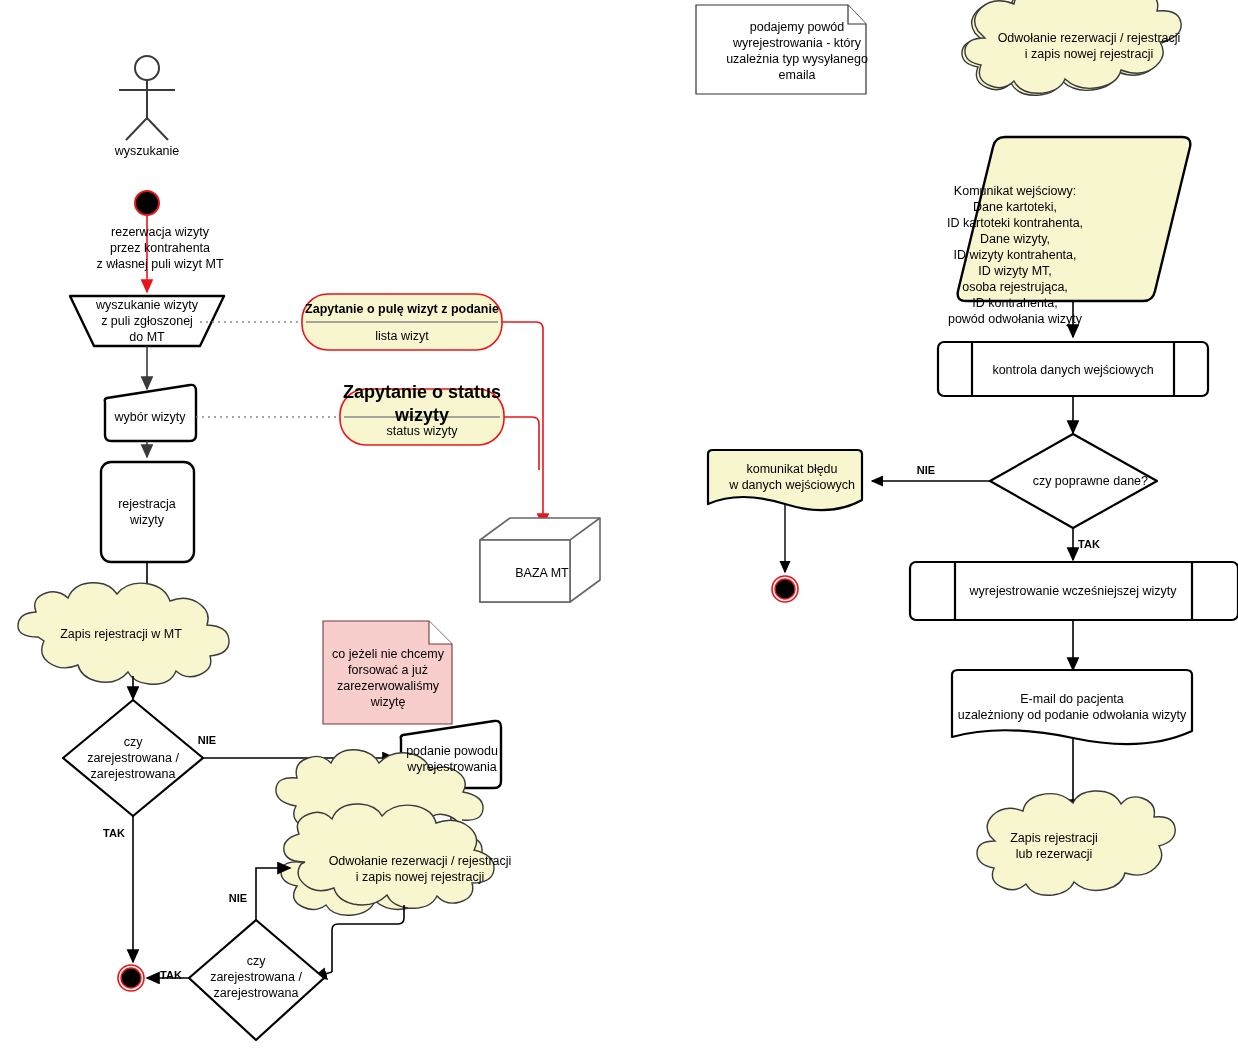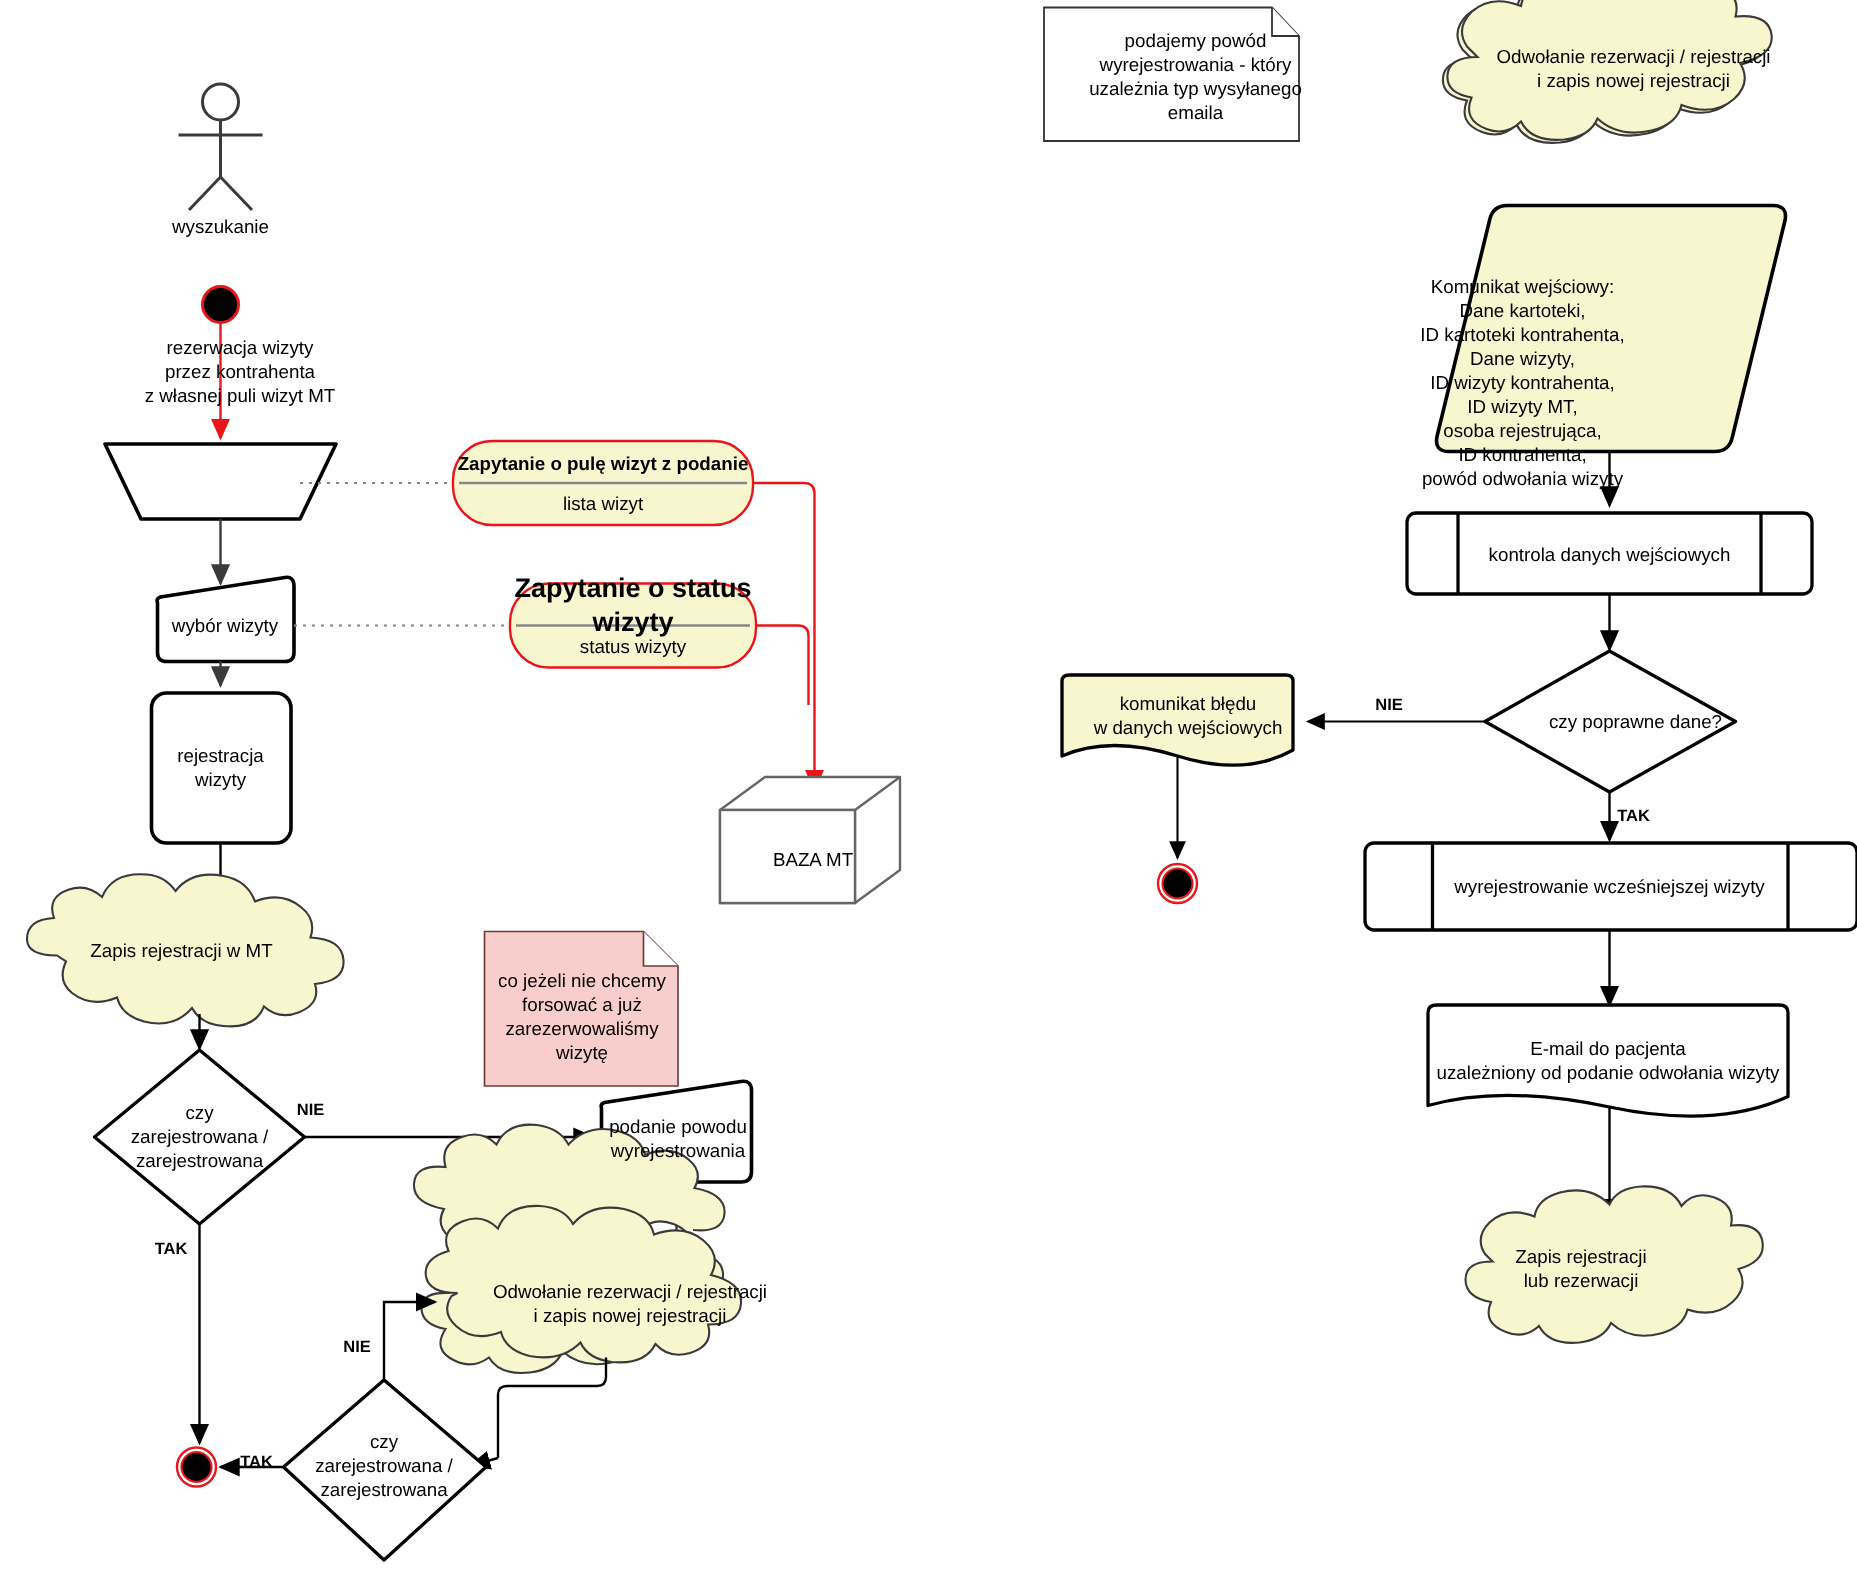--- a/index.html
+++ b/index.html
@@ -223,20 +223,23 @@
              Q1157,803 1142,798 Q1129,794 1121,804 Q1114,790 1094,791 Q1078,792 1073,803
              Q1060,790 1040,795 Q1025,799 1023,811 Q1005,804 993,815 Q983,825 990,836 Z" fill="#f7f6cf" stroke="#3a3a3a" stroke-width="1.4"></path>
   </svg>
 
   <div class="lbl center" style="left:147px; top:151px;">wyszukanie</div>
 
   <div class="lbl center" style="left:160px; top:248px;">rezerwacja wizyty
 przez kontrahenta
 z własnej puli wizyt MT</div>
 
+  <div class="lbl center" style="left:147px; top:321px; width:130px;">wyszukanie wizyty
+z puli zgłoszonej
+do MT</div>
   <div class="lbl center" style="left:150px; top:417px; width:100px;">wybór wizyty</div>
   <div class="lbl center" style="left:147px; top:512px; width:90px;">rejestracja
 wizyty</div>
   <div class="lbl center" style="left:121px; top:634px; width:200px;">Zapis rejestracji w MT</div>
   <div class="lbl center" style="left:133px; top:758px; width:130px;">czy
 zarejestrowana /
 zarejestrowana</div>
   <div class="lbl center" style="left:452px; top:759px; width:110px;">podanie powodu
 wyrejestrowania</div>
   <div class="lbl center" style="left:420px; top:869px; width:250px;">Odwołanie rezerwacji / rejestracji

